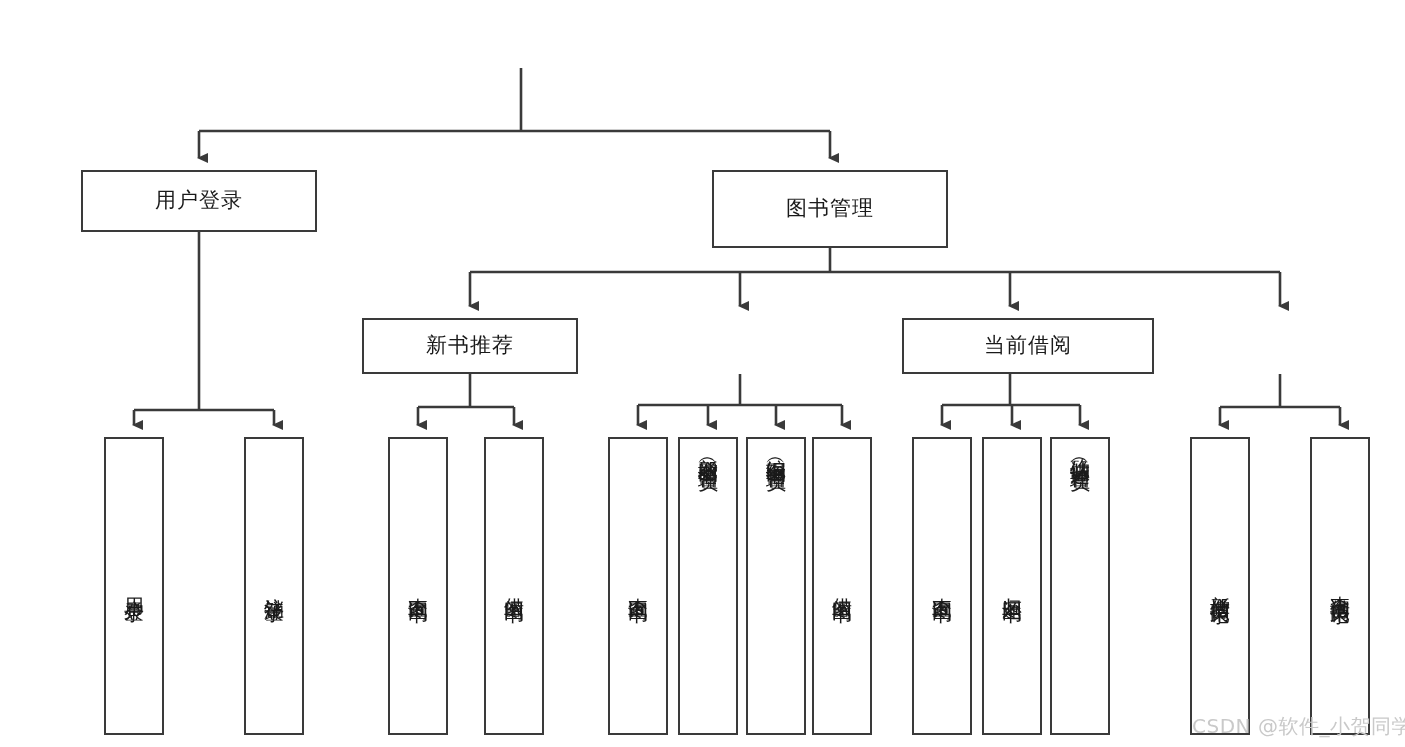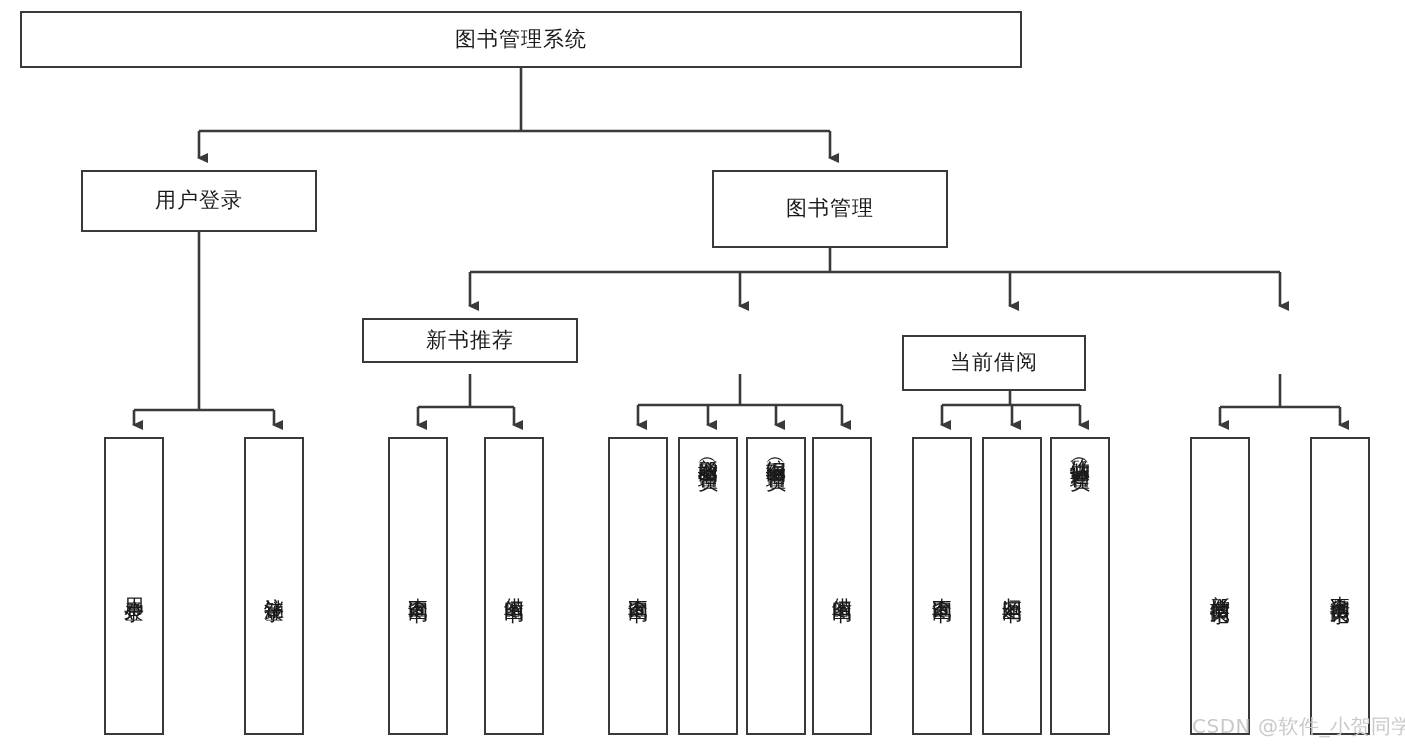--- a/index.html
+++ b/index.html
@@ -125,35 +125,32 @@
       <path d="M1012,405 L1012,425" marker-end="url(#arr)"></path>
       <path d="M1080,405 L1080,425" marker-end="url(#arr)"></path>
 
       <path d="M1280,374 L1280,407"></path>
       <path d="M1220,407 L1340,407"></path>
       <path d="M1220,407 L1220,425" marker-end="url(#arr)"></path>
       <path d="M1340,407 L1340,425" marker-end="url(#arr)"></path>
     </g>
   </svg>
 
-  <div class="node h root" style="left:20px; top:11px; width:1002px; height:57px;">
-    <span class="lbl">图书管理系统</span>
-  </div>
 
   <div class="node h" style="left:81px; top:170px; width:236px; height:62px;">
     <span class="lbl">用户登录</span>
   </div>
   <div class="node h" style="left:712px; top:170px; width:236px; height:78px;">
     <span class="lbl">图书管理</span>
   </div>
 
-  <div class="node h" style="left:362px; top:318px; width:216px; height:45px;">
+  <div class="node h" style="left:362px; top:318px; width:216px; height:56px;">
     <span class="lbl">新书推荐</span>
   </div>
-  <div class="node h" style="left:902px; top:318px; width:184px; height:56px;margin-top:17px;">
+  <div class="node h" style="left:902px; top:318px; width:252px; height:56px;">
     <span class="lbl">当前借阅</span>
   </div>
 
   <div class="node v centered" style="left:104px; top:437px; width:60px; height:298px;">
     <span class="lbl">用户登录</span>
   </div>
   <div class="node v centered" style="left:244px; top:437px; width:60px; height:298px;">
     <span class="lbl">注销登录</span>
   </div>
 

